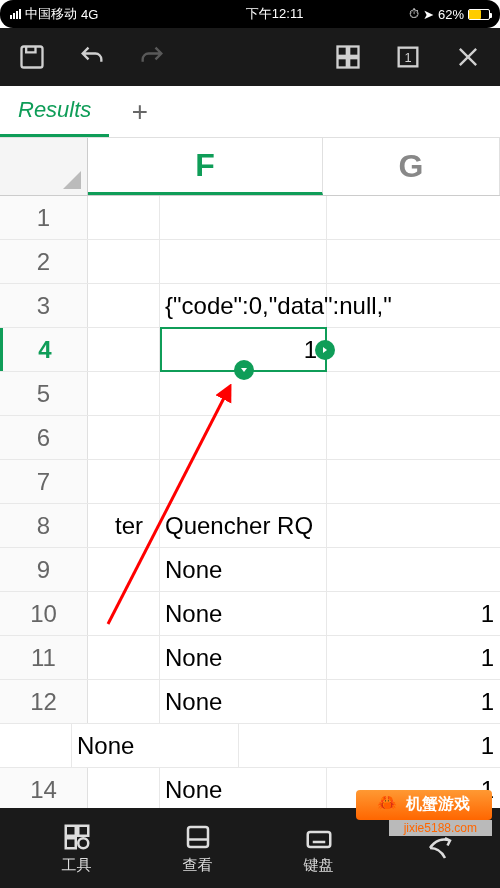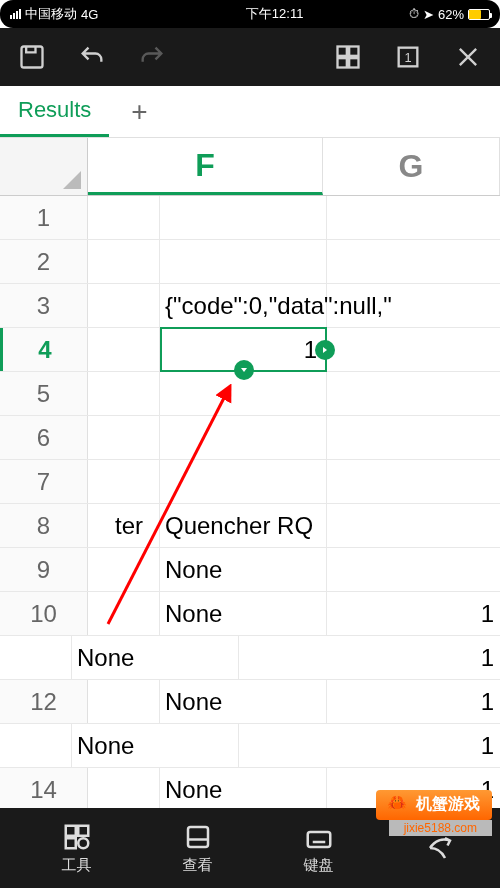--- a/index.html
+++ b/index.html
@@ -47,20 +47,21 @@
     }
     .toolbar-group { display: flex; align-items: center; gap: 32px; }
     .toolbar-icon { width: 28px; height: 28px; display:flex; align-items:center; justify-content:center; }
     .toolbar-icon svg { stroke: #d0d0d0; fill: none; stroke-width: 2; }
     .tabs {
       height: 52px;
       background: #fff;
       display: flex;
       align-items: center;
       border-bottom: 1px solid #e0e0e0;
+      font-style: italic;
     }
     .tab {
       padding: 0 18px;
       height: 100%;
       display: flex;
       align-items: center;
       font-size: 22px;
       color: #0f9d58;
       border-bottom: 3px solid #0f9d58;
     }
@@ -156,21 +157,21 @@
     }
     .nav-icon { width: 30px; height: 30px; display:flex; align-items:center; justify-content:center; }
     .nav-icon svg { stroke:#ddd; fill:none; stroke-width:2; }
     .watermark {
       position:absolute; bottom:52px; right:8px; z-index:30;
       display:flex; flex-direction:column; align-items:flex-end;
       font-size: 16px;
     }
     .wm-top {
       background: linear-gradient(#ff9933,#ff6600);
-      color:#fff; padding:3px 12px; border-radius:4px; font-weight:700;
+      color:#fff; padding:3px 22px; border-radius:4px; font-weight:700;
     }
     .wm-bottom { color:#ff6600; font-size:12px; background:rgba(255,255,255,0.7); padding:1px 15px; }
     .logo-crab { width:24px; height:24px; display:inline-block; vertical-align:middle; }
   </style>
 </head>
 <body>
 
 <div class="status-bar">
   <div class="status-left">
     <div class="signal-bars">
@@ -309,20 +310,21 @@
       <div class="cell-f">None</div>
       <div class="cell-g"></div>
     </div>
     <div class="row">
       <div class="row-head">10</div>
       <div class="cell-e"></div>
       <div class="cell-f">None</div>
       <div class="cell-g">1</div>
     </div>
     <div class="row">
+      <div class="row-head">11</div>
       <div class="cell-e"></div>
       <div class="cell-f">None</div>
       <div class="cell-g">1</div>
     </div>
     <div class="row">
       <div class="row-head">12</div>
       <div class="cell-e"></div>
       <div class="cell-f">None</div>
       <div class="cell-g">1</div>
     </div>

